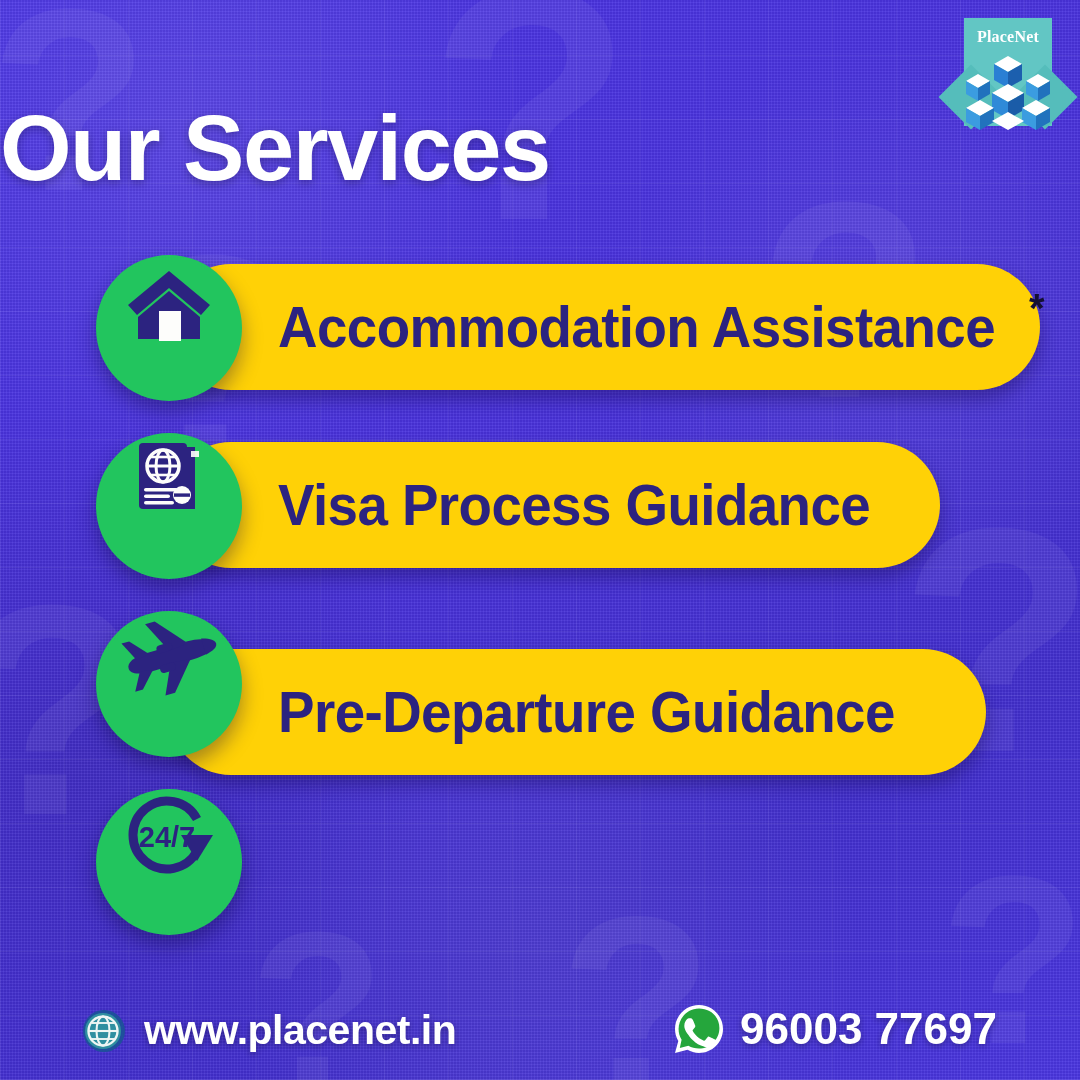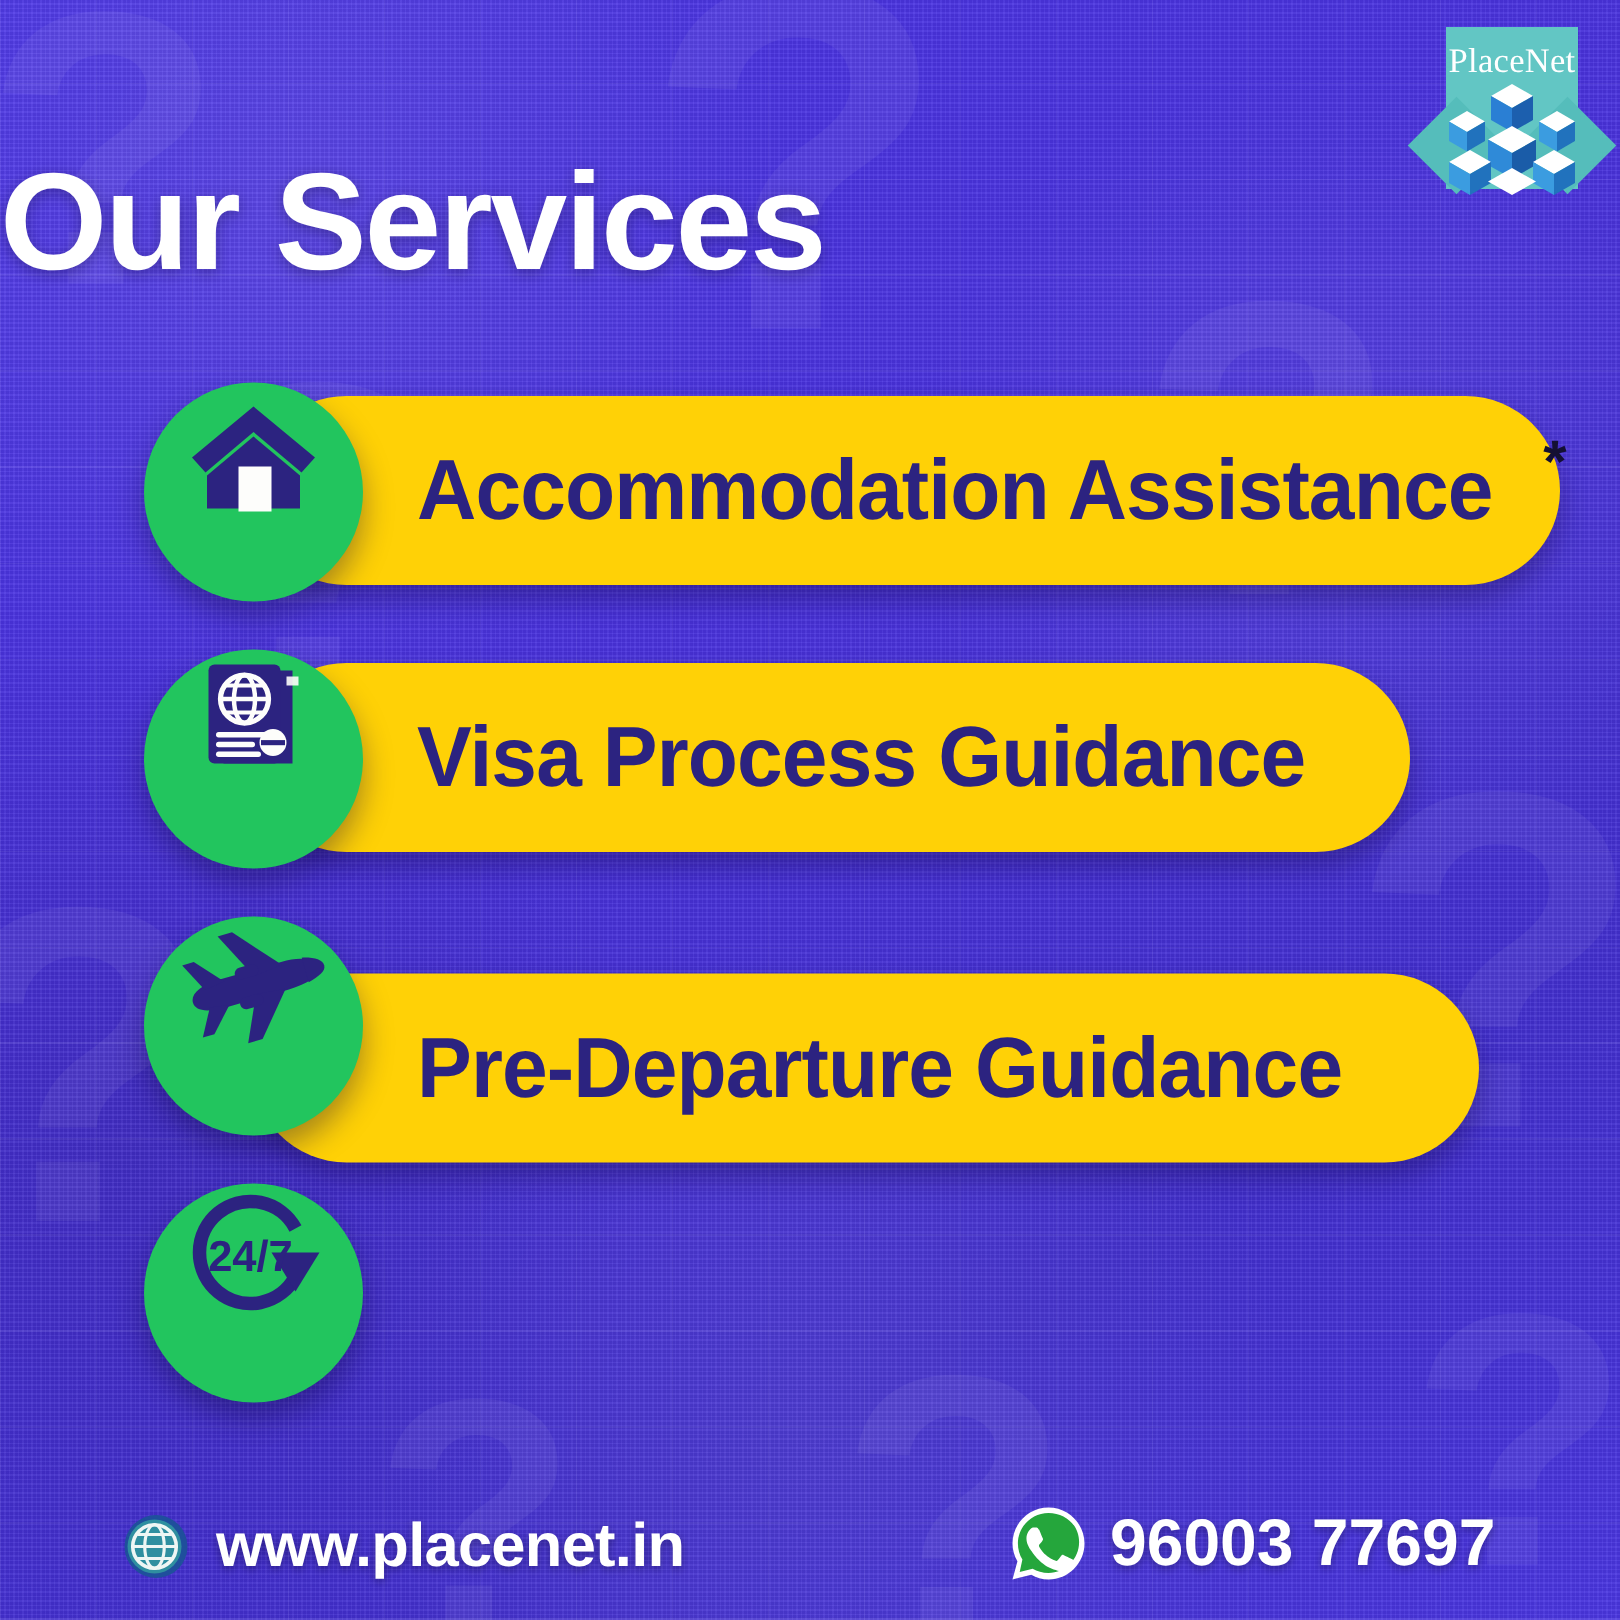--- a/index.html
+++ b/index.html
@@ -83,22 +83,22 @@
     background: #55bdbb;
     transform: rotate(45deg);
   }
   .logo-text {
     position: absolute;
     left: 0;
     right: 0;
     top: 10px;
     text-align: center;
     color: #ffffff;
-    font-size: 23px;
-    font-weight: 400;
+    font-size: 16px;
+    font-weight: 700;
     font-family: "Liberation Serif", serif;
     letter-spacing: 0.2px;
     z-index: 4;
   }
   .logo svg { position: absolute; left: 0; top: 0; }
 
   
   .heading {
     position: absolute;
     top: 96px;

